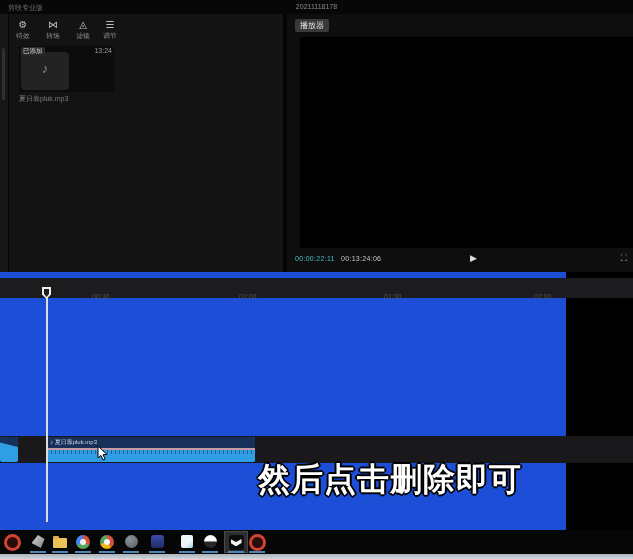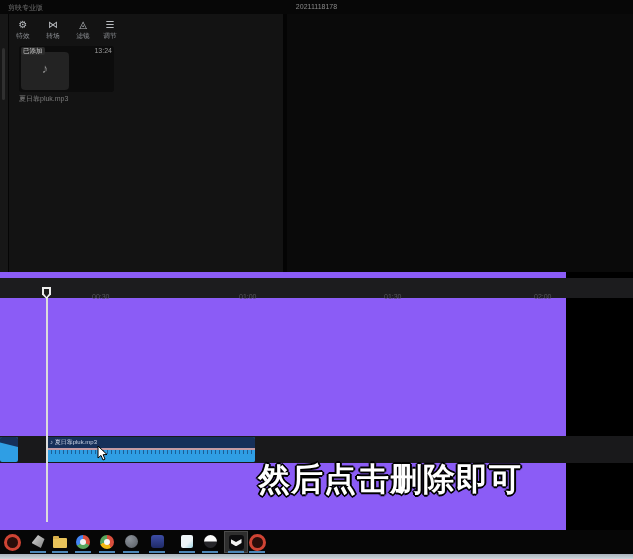--- a/index.html
+++ b/index.html
@@ -37,21 +37,21 @@
                   padding:1px 5px;border-radius:2px;}
   #video-area{left:13px;top:23px;width:333px;height:211px;background:#000;}
   #preview-controls{left:0;top:236px;width:346px;height:18px;}
   #timecode{left:8px;top:5px;font-size:7px;letter-spacing:.3px;}
   #tc-current{color:#48bcc2;}
   #tc-total{color:#c7c7c7;margin-left:4px;}
   #play-btn{left:183px;top:3px;font-size:9px;color:#e0e0e0;cursor:default;}
   #fullscreen-btn{right:6px;top:3px;font-size:9px;color:#9a9a9a;cursor:default;}
 
   
-  #timeline{left:0;top:272px;width:566px;height:258px;background:#8b5cf6;}
+  #timeline{left:0;top:272px;width:566px;height:258px;background:#1d4ed8;}
   #ruler-strip{left:0;top:6px;width:633px;height:20px;background:#1c1c1e;}
   .tick{top:15px;font-size:7px;color:#55555a;}
   #lane{left:0;top:164px;width:633px;height:27px;background:#19191b;}
 
   .clip{top:165px;height:25px;border-radius:2px;overflow:hidden;cursor:default;}
   #clip-fragment{left:0;width:18px;background:#2f9ee4;}
   #clip-fragment .frag-top{left:0;top:0;width:18px;height:10px;background:#16305a;
         clip-path:polygon(0 0,100% 0,100% 100%,0 55%);}
   #clip-main{left:47px;width:208px;background:#2f9ee4;}
   #clip-main .clip-header{left:0;top:0;width:208px;height:11px;background:#16305a;
@@ -139,20 +139,36 @@
           <div class="abs" id="media-note">♪</div>
         </div>
         <div class="abs" id="media-badge">已添加</div>
         <div class="abs" id="media-duration">13:24</div>
       </div>
       <div class="abs" id="media-filename">夏日靠pluk.mp3</div>
     </div>
 
     <div class="abs" id="panel-divider"></div>
 
+    <div class="abs" id="preview-panel">
+      <div class="abs" id="preview-header">播放器</div>
+      <div class="abs" id="video-area"></div>
+      <div class="abs" id="preview-controls">
+        <div class="abs" id="timecode">
+          <span id="tc-current">00:00:22:11</span>
+          <span id="tc-total">00:13:24:06</span>
+        </div>
+        <div class="abs" id="play-btn">
+          <span>▶</span>
+        </div>
+        <div class="abs" id="fullscreen-btn">
+          <span>⛶</span>
+        </div>
+      </div>
+    </div>
   </div>
 
   <div class="abs" id="timeline">
     <div class="abs" id="ruler-strip">
       <span class="abs tick" style="left:92px;">00:30</span>
       <span class="abs tick" style="left:239px;">01:00</span>
       <span class="abs tick" style="left:384px;">01:30</span>
       <span class="abs tick" style="left:534px;">02:00</span>
     </div>
 

